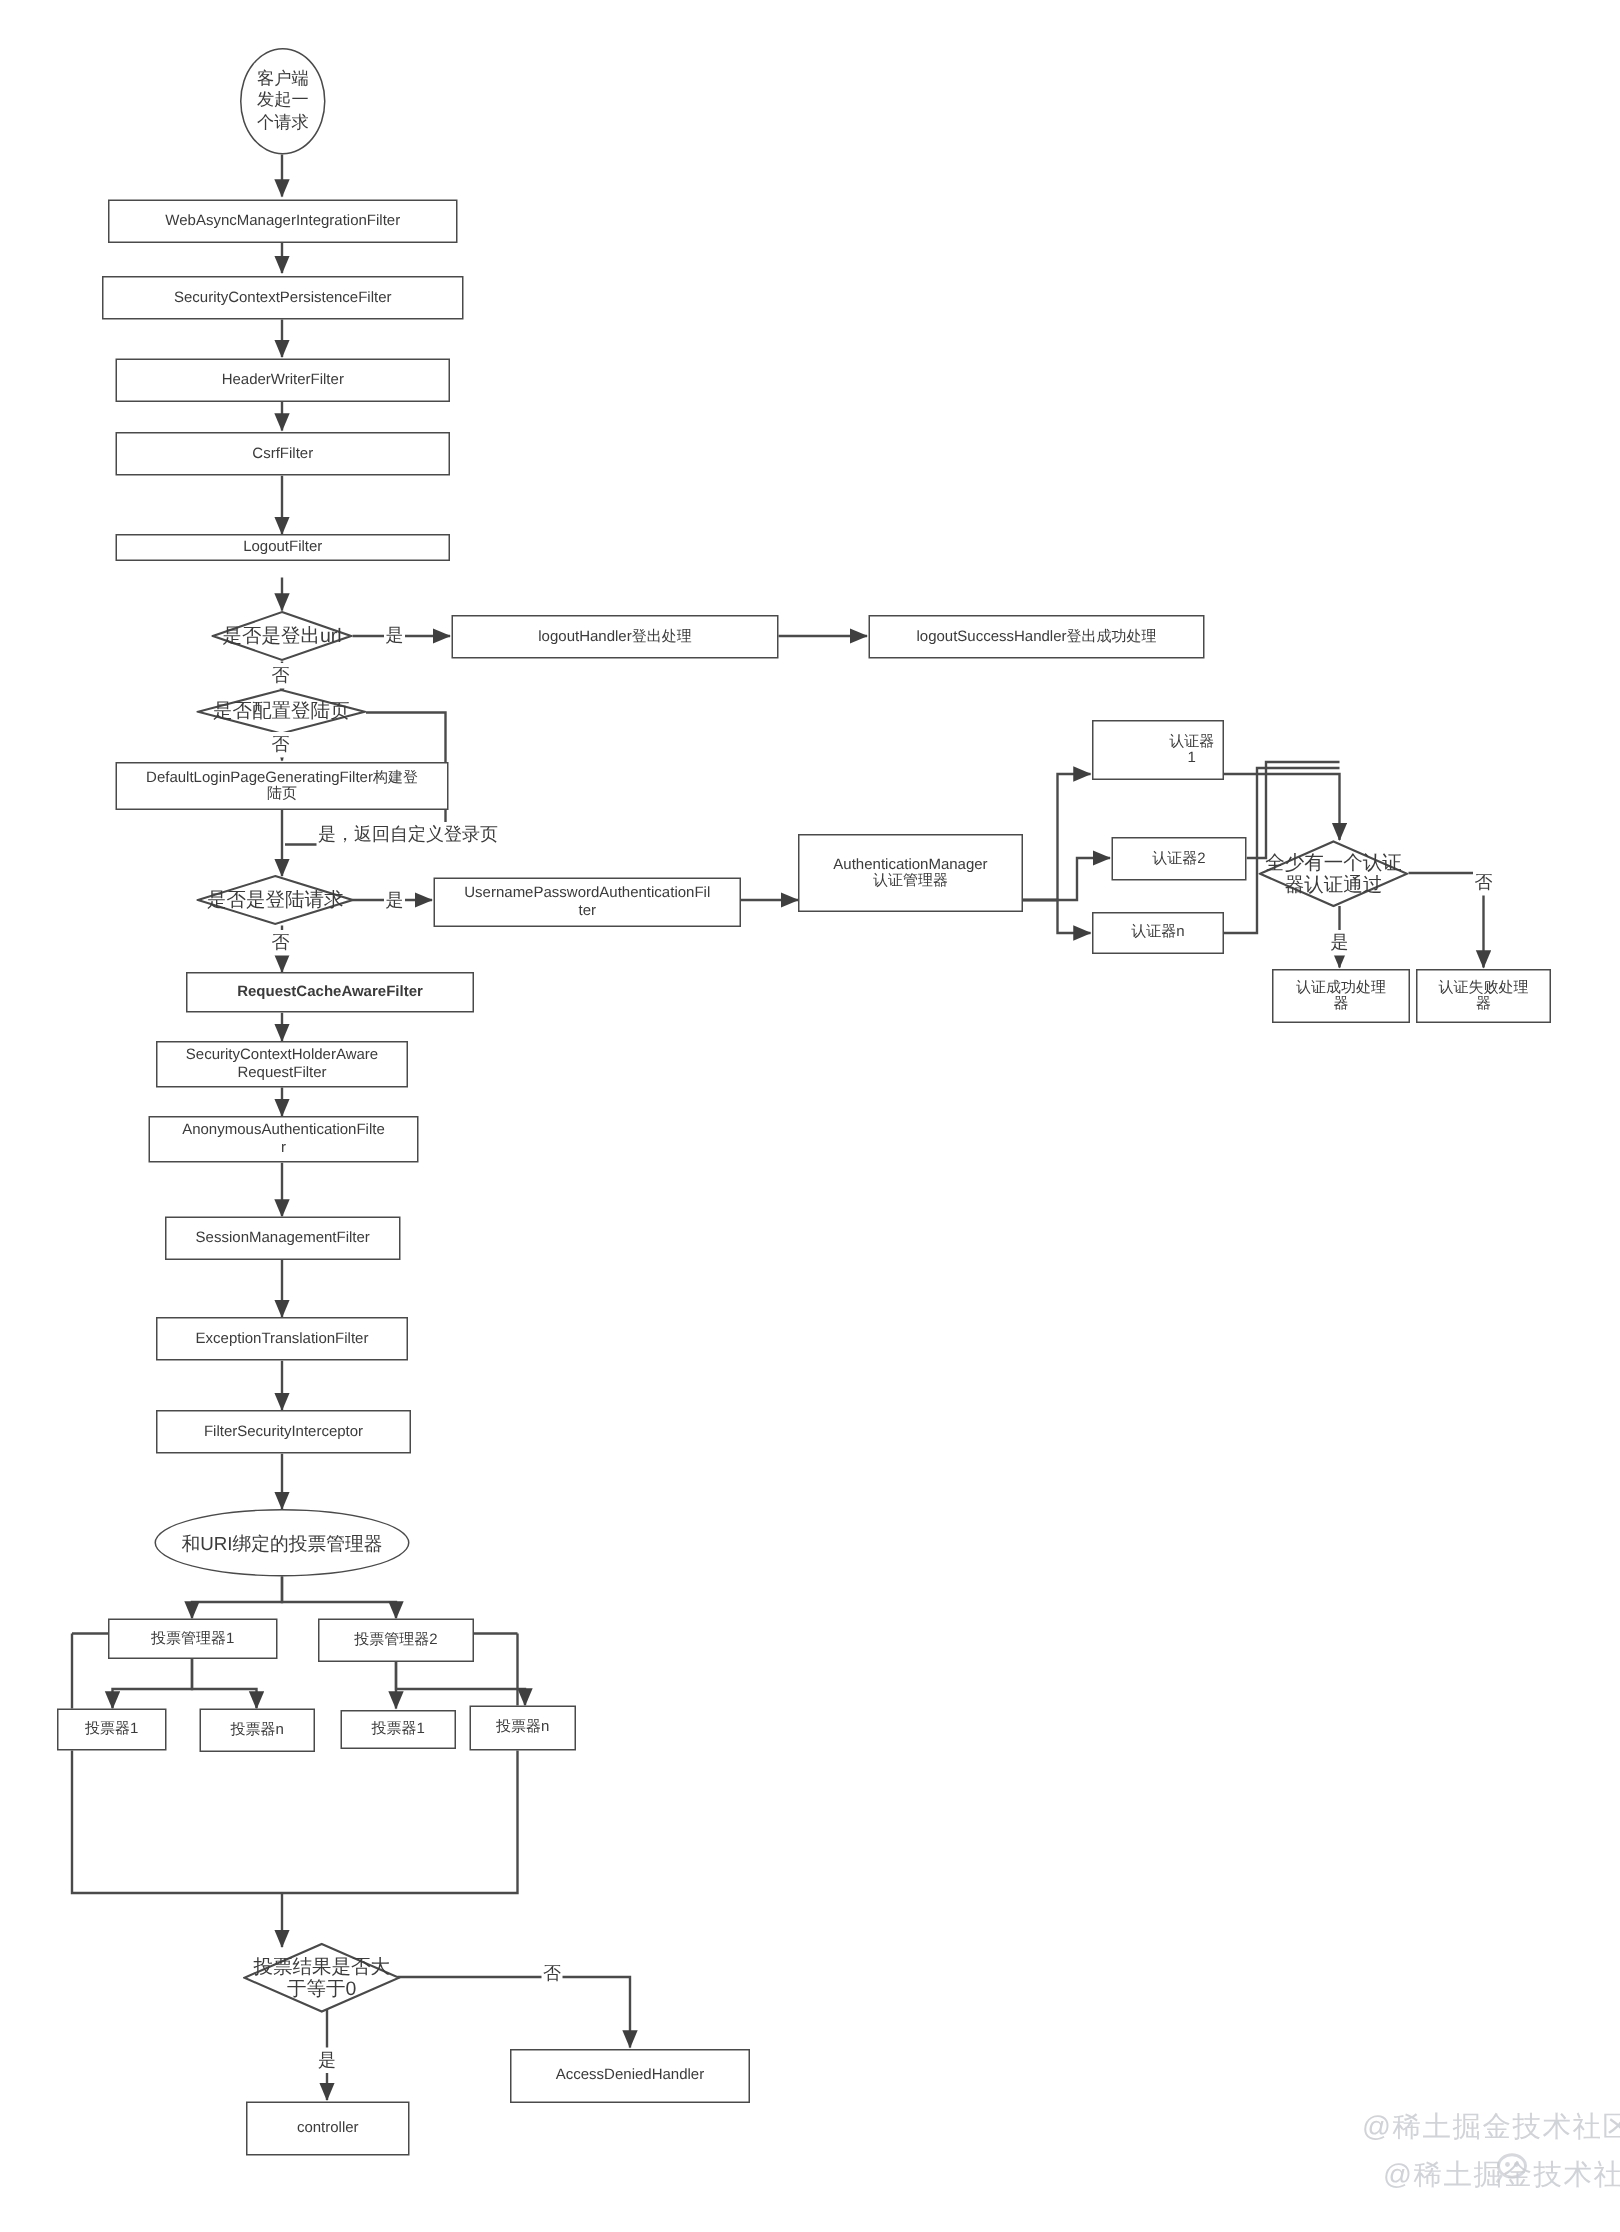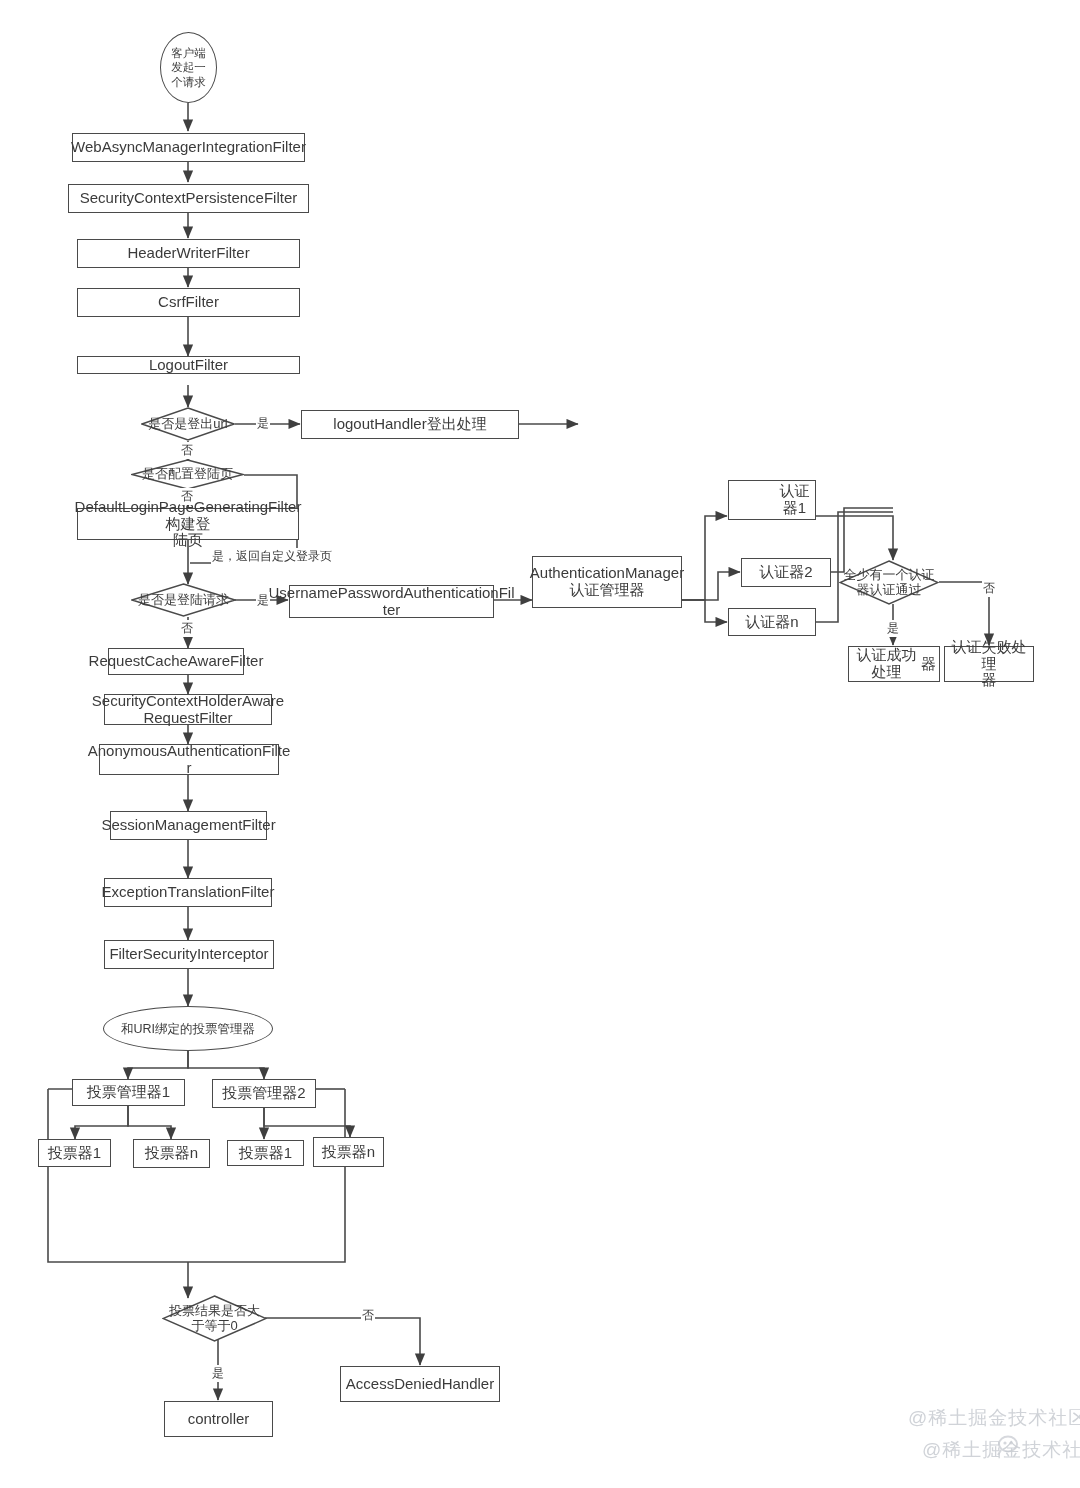--- a/index.html
+++ b/index.html
@@ -31,21 +31,21 @@
     align-items: center;
     justify-content: center;
     text-align: center;
     color: #3b3b3b;
     line-height: 1.12;
     z-index: 2;
   }
   .rect {
     border: 1.4px solid #4a4a4a;
     background: #ffffff;
-    font-size: 15px;
+    font-size: 10px;
     padding: 0 3px;
   }
   .ellipse {
     border: 1.4px solid #4a4a4a;
     background: #ffffff;
     border-radius: 50%;
     font-size: 12.5px;
   }
   .circle {
     border: 1.4px solid #4a4a4a;
@@ -224,20 +224,23 @@
     <svg class="dshape" viewBox="0 0 94 34" preserveAspectRatio="none">
       <polygon points="47,1 93,17 47,33 1,17" fill="#fff" stroke="#4a4a4a" stroke-width="1.4"></polygon>
     </svg>
     <span class="dtext">是否是登出url</span>
   </div>
 
   <div class="node rect" style="left:301px; top:410px; width:218px; height:29px;">
     <span>logoutHandler登出处理</span>
   </div>
 
+  <div class="node rect" style="left:579px; top:410px; width:224px; height:29px;">
+    <span>logoutSuccessHandler登出成功处理</span>
+  </div>
 
   <div class="node diamond" style="left:131px; top:459px; width:113px; height:31px;">
     <svg class="dshape" viewBox="0 0 113 31" preserveAspectRatio="none">
       <polygon points="56.5,1 112,15.5 56.5,30 1,15.5" fill="#fff" stroke="#4a4a4a" stroke-width="1.4"></polygon>
     </svg>
     <span class="dtext">是否配置登陆页</span>
   </div>
 
   <div class="node rect" style="left:77px; top:508px; width:222px; height:32px; flex-direction:column;">
     <span>DefaultLoginPageGeneratingFilter构建登</span>
@@ -274,31 +277,31 @@
   </div>
 
   <div class="node diamond" style="left:839px; top:560px; width:100px; height:45px; flex-direction:column;">
     <svg class="dshape" viewBox="0 0 100 45" preserveAspectRatio="none">
       <polygon points="50,1 99,22.5 50,44 1,22.5" fill="#fff" stroke="#4a4a4a" stroke-width="1.4"></polygon>
     </svg>
     <span class="dtext">全少有一个认证</span>
     <span class="dtext">器认证通过</span>
   </div>
 
-  <div class="node rect" style="left:848px; top:646px; width:92px; height:36px; ">
+  <div class="node rect" style="left:848px; top:646px; width:92px; height:36px; flex-direction:column;">
     <span>认证成功处理</span>
     <span>器</span>
   </div>
 
   <div class="node rect" style="left:944px; top:646px; width:90px; height:36px; flex-direction:column;">
     <span>认证失败处理</span>
     <span>器</span>
   </div>
 
-  <div class="node rect" style="left:108px; top:648px; width:136px; height:27px;">
+  <div class="node rect" style="left:124px; top:648px; width:192px; height:27px;font-weight:bold;">
     <span>RequestCacheAwareFilter</span>
   </div>
 
   <div class="node rect" style="left:104px; top:694px; width:168px; height:31px; flex-direction:column;">
     <span>SecurityContextHolderAware</span>
     <span>RequestFilter</span>
   </div>
 
   <div class="node rect" style="left:99px; top:744px; width:180px; height:31px; flex-direction:column;">
     <span>AnonymousAuthenticationFilte</span>

